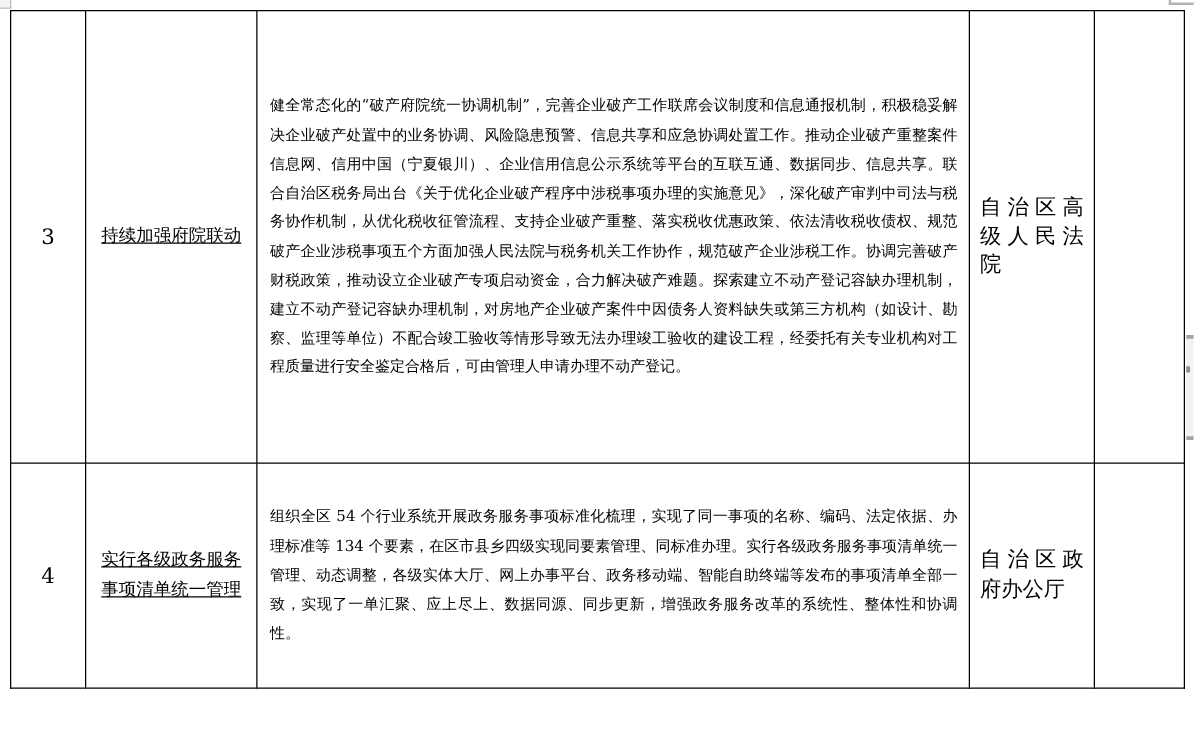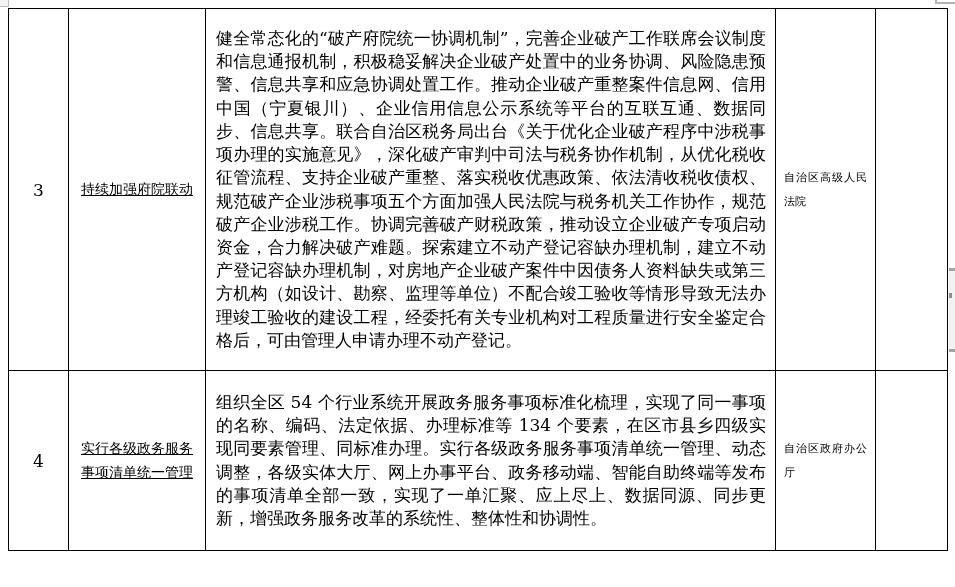--- a/index.html
+++ b/index.html
@@ -39,29 +39,29 @@
   td.cell-measure {
     font-size: 14px;
     line-height: 23.2px;
     text-align: justify;
     text-justify: inter-character;
     text-align-last: left;
     padding: 0 12px;
     text-decoration: underline;
   }
   td.cell-practice {
-    font-size: 17px;
+    font-size: 12px;
     line-height: 23.2px;
     text-align: justify;
     text-justify: inter-character;
     text-align-last: left;
     padding: 0 9px 0 10px;
   }
   td.cell-source {
-    font-size: 11px;
+    font-size: 17px;
     line-height: 23.2px;
     text-align: justify;
     text-justify: inter-character;
     text-align-last: left;
     padding: 12px 8px;
   }
   td.cell-remark { }
   
   .corner-fragment-top-left {
     position: absolute;

